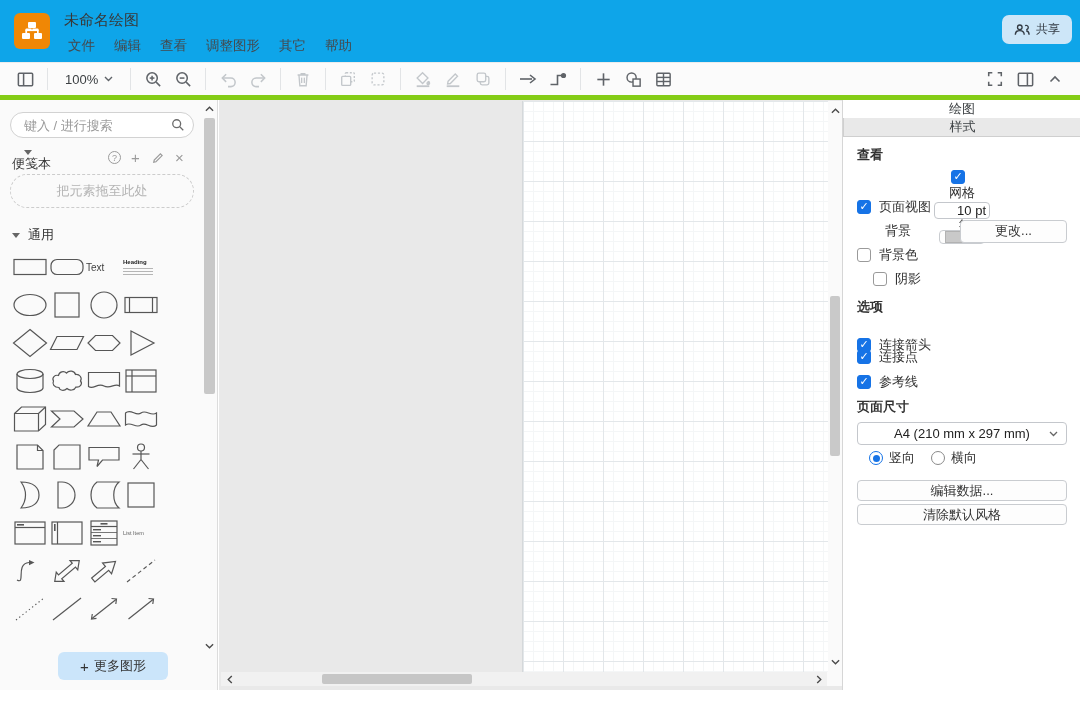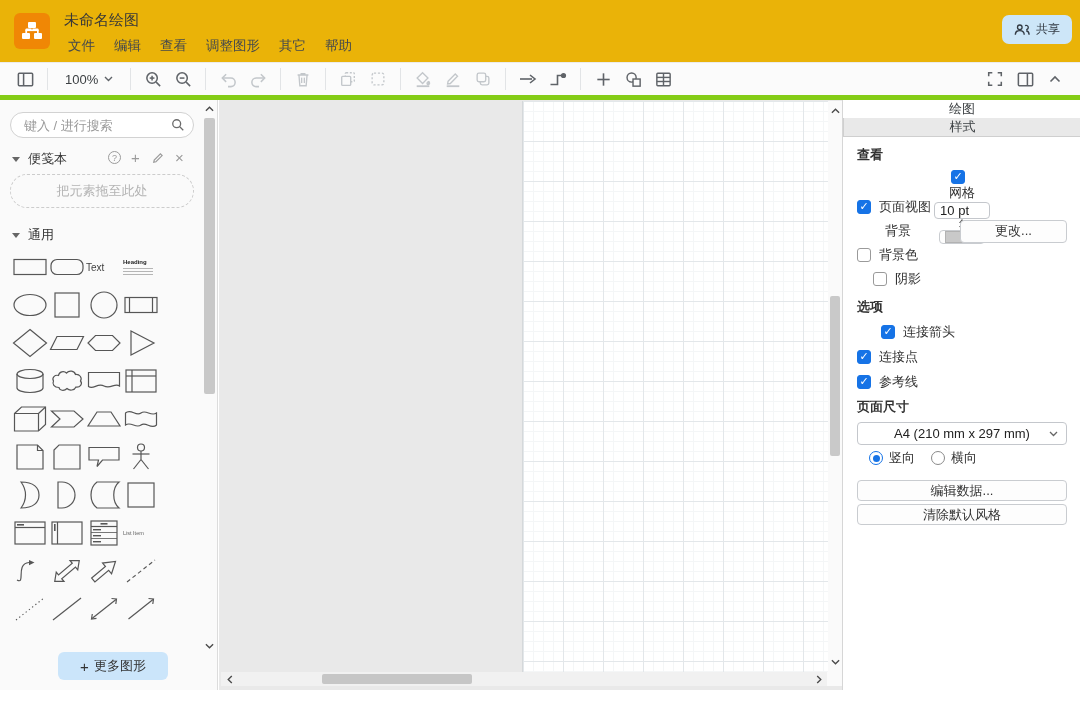--- a/index.html
+++ b/index.html
@@ -1,21 +1,21 @@
 <!DOCTYPE html>
 <html><head>
 <meta charset="utf-8">
 <style>
   html,body{margin:0;padding:0;background:#fff;}
   *{box-sizing:border-box;font-family:"Liberation Sans","DejaVu Sans",sans-serif;}
   #app{position:relative;width:1080px;height:720px;overflow:hidden;background:#fff;}
   svg{display:block;}
 
   
-  #header{position:absolute;left:0;top:0;width:1080px;height:62px;background:#eab308;padding-left:10px;}
+  #header{position:absolute;left:0;top:0;width:1080px;height:62px;background:#0ea5e9;padding-left:10px;}
   #logo{position:absolute;left:14px;top:13px;width:36px;height:36px;border-radius:6px;background:#f08705;display:flex;align-items:center;justify-content:center;}
   #title{position:absolute;left:64px;top:11px;font-size:15px;color:#383838;}
   #menubar{position:absolute;left:62px;top:35px;display:flex;}
   .menu-item{font-size:13.5px;color:#45494d;padding:2px 6px;margin-right:7px;cursor:default;}
   #share-btn{position:absolute;right:8px;top:15px;height:29px;padding:0 12px;border-radius:7px;background:#cde6f8;display:flex;align-items:center;gap:6px;font-size:12px;color:#333b44;}
 
   
   #toolbar{position:absolute;left:0;top:62px;width:1080px;height:38px;background:#fbfbfb;border-top:1px solid #ececec;border-bottom:5px solid #84cc16;display:flex;align-items:center;padding:0 10px;}
   .tbtn{width:30px;height:30px;display:flex;align-items:center;justify-content:center;color:#5f6368;border-radius:4px;}
   .tbtn.dis{color:#c3c7cb;}
@@ -68,21 +68,21 @@
   .ptab{flex:1;display:flex;align-items:center;justify-content:center;font-size:13px;color:#3c4043;}
   .ptab.inactive{background:#e9e9e9;border-bottom:1px solid #cfcfcf;border-left:1px solid #cfcfcf;}
   .p-title{position:absolute;left:14px;font-size:13px;font-weight:bold;color:#333;}
   .p-row{position:absolute;left:14px;right:13px;height:24px;display:flex;align-items:center;font-size:13px;color:#333;}
   .cb{width:14px;height:14px;border:1px solid #9a9a9a;border-radius:3px;background:#fff;margin-right:8px;flex:none;position:relative;}
   .cb.on{background:#1673e6;border-color:#1673e6;}
   .cb.on::after{content:"✓";position:absolute;left:1.5px;top:-1px;color:#fff;font-size:11px;font-weight:bold;}
   .radio{width:14px;height:14px;border:1px solid #8a8a8a;border-radius:50%;background:#fff;margin-right:6px;flex:none;position:relative;}
   .radio.on{border-color:#1673e6;}
   .radio.on::after{content:"";position:absolute;left:2.5px;top:2.5px;width:7px;height:7px;border-radius:50%;background:#1673e6;}
-  .num-input{width:56px;height:23px;border:1px solid #c4c7cc;border-radius:4px;background:#fff;display:flex;align-items:center;justify-content:flex-end;padding-right:20px;font-size:13px;color:#222;}
+  .num-input{width:56px;height:23px;border:1px solid #c4c7cc;border-radius:4px;background:#fff;display:flex;align-items:center;justify-content:flex-end;padding-right:3px;font-size:13px;color:#222;}
   #spinner{width:11px;height:22px;display:flex;flex-direction:column;align-items:center;justify-content:center;gap:3px;margin:0 3px;}
   .spin-up{width:0;height:0;border-left:3.5px solid transparent;border-right:3.5px solid transparent;border-bottom:4.5px solid #555;}
   .spin-dn{width:0;height:0;border-left:3.5px solid transparent;border-right:3.5px solid transparent;border-top:4.5px solid #555;}
   .pbtn{border:1px solid #c9ccd0;border-radius:4px;background:#fdfdfd;display:flex;align-items:center;justify-content:center;font-size:13px;color:#333;}
   #swatch-btn{width:46px;height:23px;gap:4px;margin-left:0;}
   .sw{width:19px;height:12px;background:#c9c9c9;border:1px solid #b2b2b2;}
   #dd{position:absolute;left:14px;right:13px;top:322px;height:23px;border:1px solid #c4c7cc;border-radius:4px;background:#fff;display:flex;align-items:center;justify-content:center;font-size:13px;color:#222;}
   #dd .dd-chev{position:absolute;right:8px;top:8px;}
 
   
@@ -277,21 +277,21 @@
 
     <div id="sidebar">
       <div id="search-box">
         <input type="text" placeholder="键入 / 进行搜索" style="">
         <svg width="14" height="14" viewBox="0 0 16 16" fill="none" stroke="#6b6b6b" stroke-width="1.5">
             <circle cx="6.5" cy="6.5" r="4.5"></circle>
             <line x1="10" y1="10" x2="14" y2="14"></line>
           </svg>
       </div>
 
-      <div class="sb-section" style="top:50px;">
+      <div class="sb-section" style="top:50px;flex-direction:column;">
         <span class="caret"></span>
         <span>便笺本</span>
       </div>
       <div class="sp-icons">
         <span class="sp-ic circ">?</span>
         <span class="sp-ic" style="font-size:15px;">+</span>
         <span class="sp-ic">
             <svg width="12" height="12" viewBox="0 0 14 14" fill="none" stroke="#9b9b9b" stroke-width="1.4">
               <path d="M2 12 L2.6 9.4 L9.8 2.2 L11.8 4.2 L4.6 11.4 Z"></path>
             </svg>
@@ -642,21 +642,21 @@
         <span>背景色</span>
       </div>
 
       <div class="p-row" style="top:167px;padding-left:16px;">
         <span class="cb"></span>
         <span>阴影</span>
       </div>
 
       <div class="p-title" style="top:198px;">选项</div>
 
-      <div class="p-row" style="top:220px;margin-left:24px;">
+      <div class="p-row" style="top:233px;">
         <span class="cb on"></span>
         <span>连接箭头</span>
       </div>
       <div class="p-row" style="top:245px;">
         <span class="cb on"></span>
         <span>连接点</span>
       </div>
       <div class="p-row" style="top:270px;">
         <span class="cb on"></span>
         <span>参考线</span>

